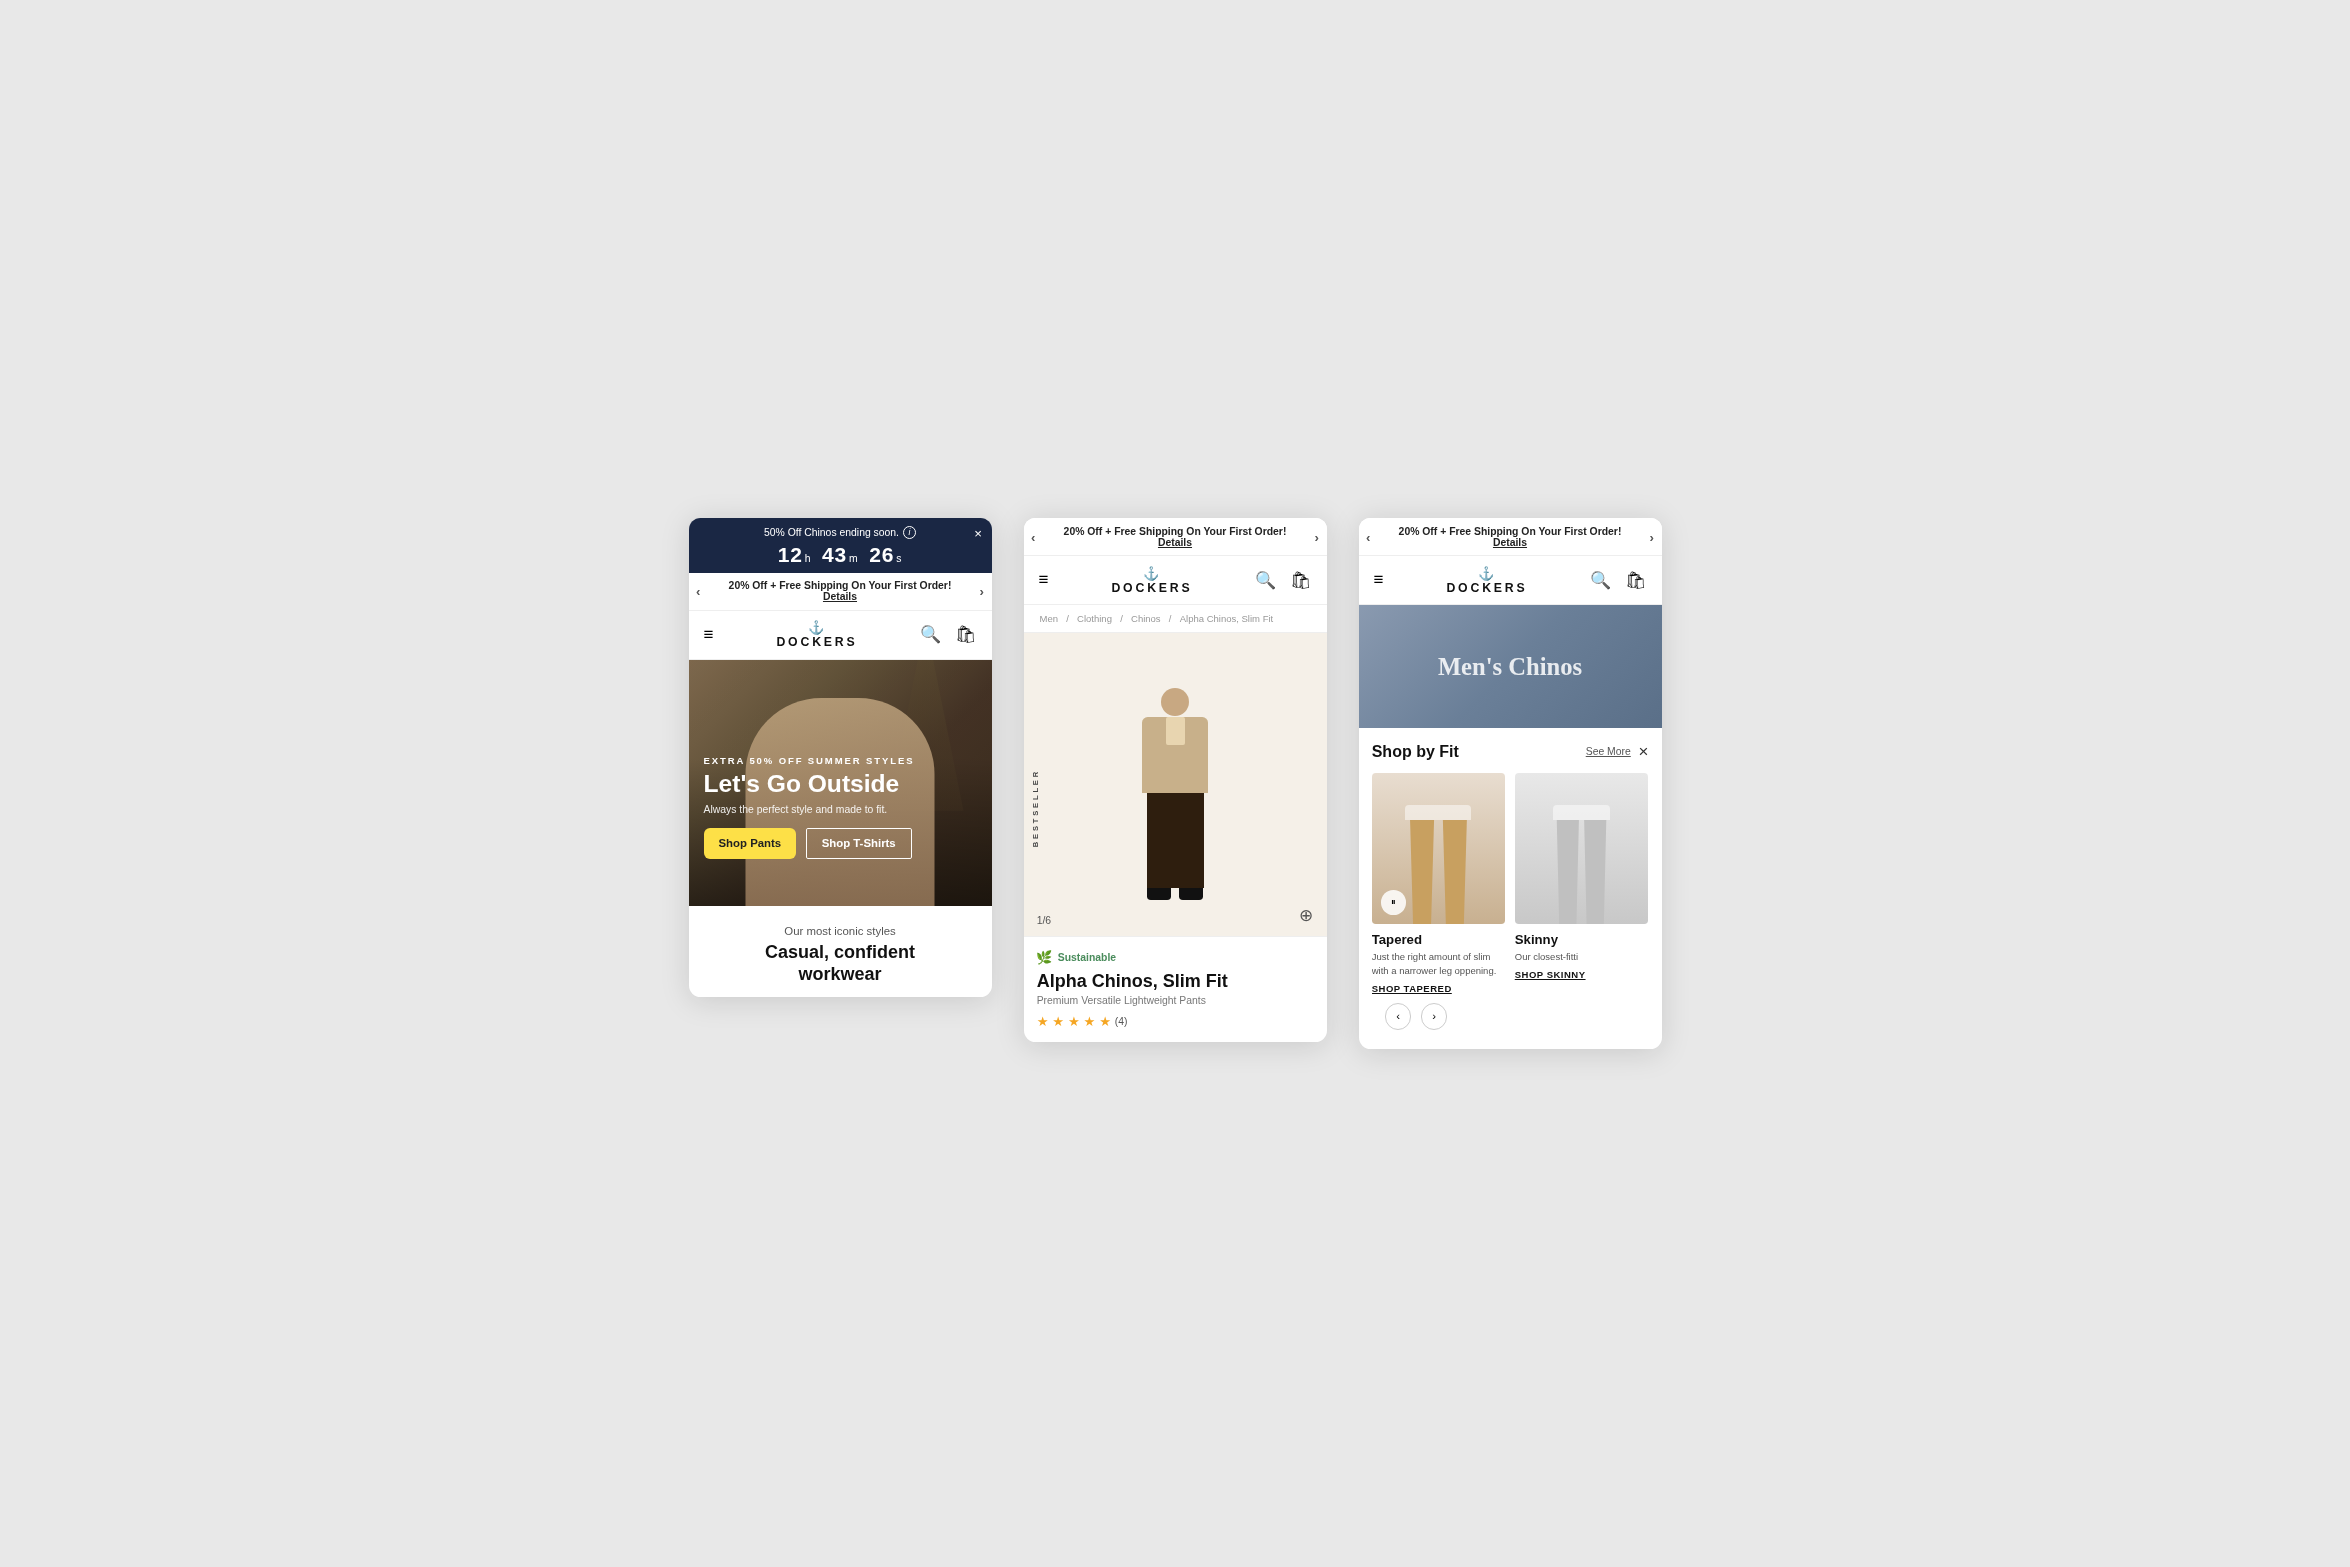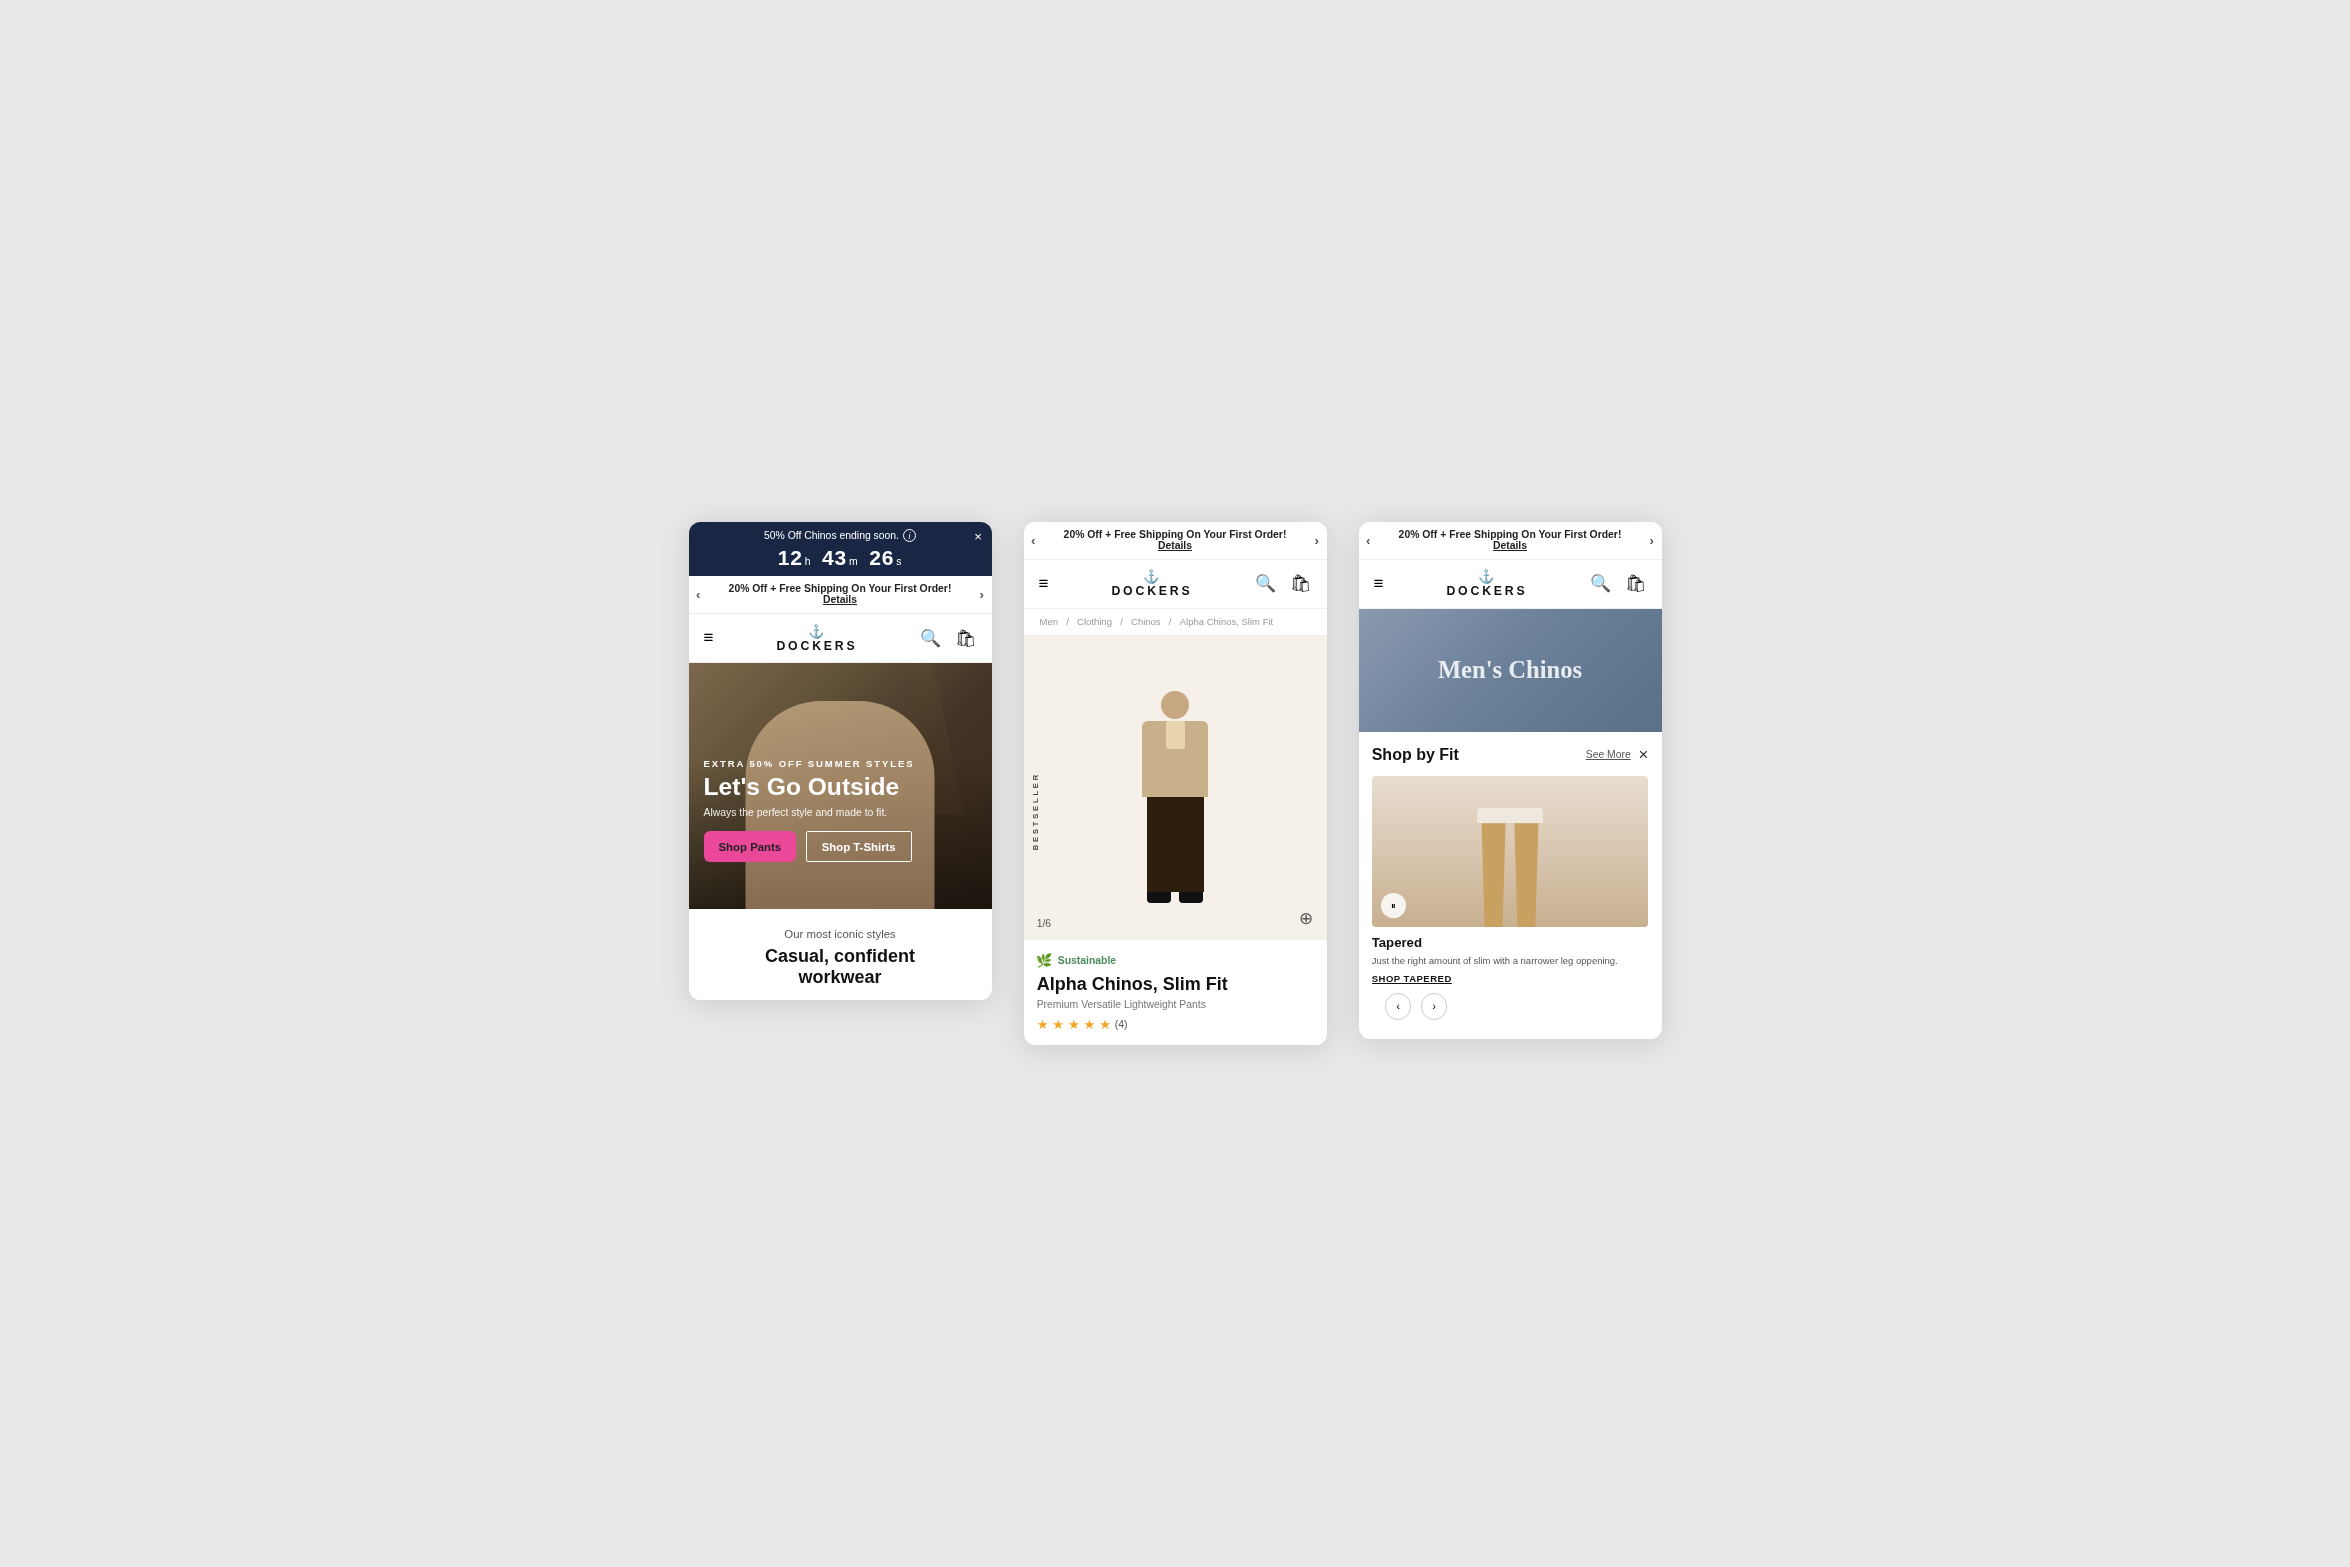--- a/index.html
+++ b/index.html
@@ -163,21 +163,21 @@
     .hero-sub {
       font-size: 10.4px;
       opacity: 0.9;
       margin-bottom: 13.2px;
     }
     .hero-buttons {
       display: flex;
       gap: 9.5px;
     }
     .btn-white {
-      background: #ec4899;
+      background: #fde047;
       color: #222;
       border: none;
       padding: 8.5px 15px;
       font-size: 11.4px;
       font-weight: 600;
       cursor: pointer;
       border-radius: 6px;
     }
     .btn-outline {
       background: transparent;
@@ -638,20 +638,34 @@
             </div>
             <div class="pause-btn">
               <span>⏸</span>
             </div>
           </div>
           <div class="fit-card-name">Tapered</div>
           <div class="fit-card-desc">Just the right amount of slim with a narrower leg oppening.</div>
           <div class="shop-link">SHOP TAPERED</div>
         </div>
 
+        <div class="fit-card">
+          <div class="fit-card-img skinny">
+            <div style="position:absolute;bottom:0;left:50%;transform:translateX(-50%);width:66px;">
+              <div style="width:57px;height:15px;background:rgba(255,255,255,0.5);margin:0 auto;border-radius:3.8px 3.8px 0 0;"></div>
+              <div style="display:flex;gap:2.8px;justify-content:center;">
+                <div style="width:24.6px;height:104px;background:#c0c0c0;border-radius:0 0 2.8px 2.8px;clip-path:polygon(5% 0%,95% 0%,85% 100%,15% 100%);"></div>
+                <div style="width:24.6px;height:104px;background:#c0c0c0;border-radius:0 0 2.8px 2.8px;clip-path:polygon(5% 0%,95% 0%,85% 100%,15% 100%);"></div>
+              </div>
+            </div>
+          </div>
+          <div class="fit-card-name">Skinny</div>
+          <div class="fit-card-desc">Our closest-fitti</div>
+          <div class="shop-link">SHOP SKINNY</div>
+        </div>
       </div>
 
       <div class="carousel-nav">
         <button class="carousel-btn">‹</button>
         <button class="carousel-btn">›</button>
       </div>
     </div>
   </div>
 
 </div>

